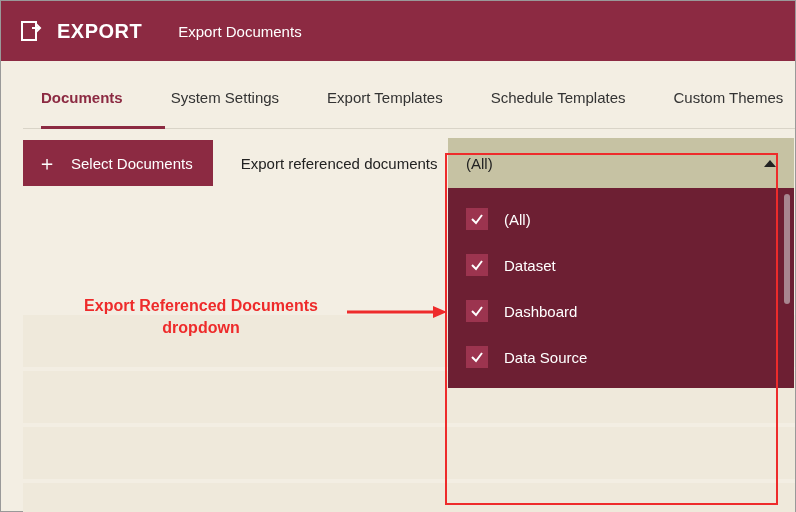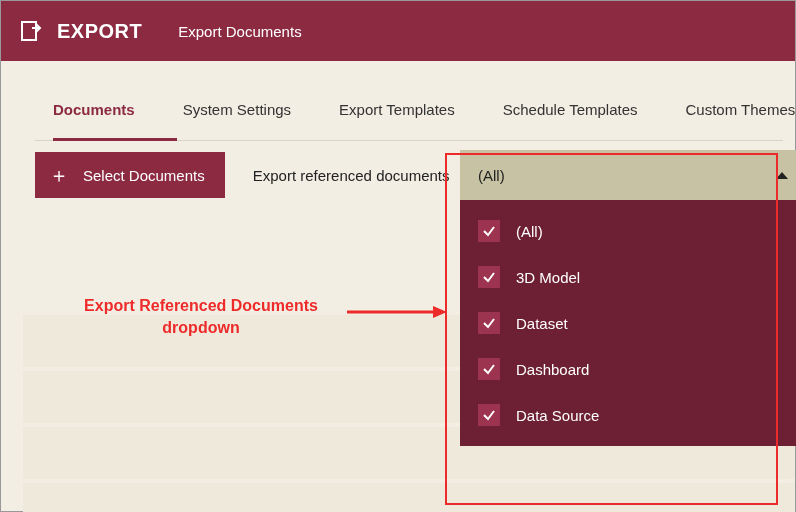--- a/index.html
+++ b/index.html
@@ -32,21 +32,21 @@
     font-weight: 700;
     letter-spacing: 0.5px;
   }
   .export-sub {
     font-size: 15px;
     margin-left: 22px;
     font-weight: 400;
   }
   .content {
     background: #f3eee3;
-    padding: 12px;
+    padding: 0;
   }
   .tabs {
     display: flex;
     gap: 48px;
     padding: 28px 40px 0 40px;
     font-size: 15px;
     color: #333;
     position: relative;
   }
   .tab {
@@ -245,28 +245,20 @@
         </div>
         <div class="dropdown-panel">
           <div class="dd-scrollbar"></div>
           <div class="dropdown-item">
             <span class="chk">
                 <svg width="14" height="14" viewBox="0 0 14 14">
                   <path d="M2 7 L6 11 L12 3" stroke="#fff" stroke-width="2" fill="none"></path>
                 </svg>
               </span>
             <span>(All)</span>
-          </div>
-          <div class="dropdown-item">
-            <span class="chk">
-                <svg width="14" height="14" viewBox="0 0 14 14">
-                  <path d="M2 7 L6 11 L12 3" stroke="#fff" stroke-width="2" fill="none"></path>
-                </svg>
-              </span>
-            <span>3D Model</span>
           </div>
           <div class="dropdown-item">
             <span class="chk">
                 <svg width="14" height="14" viewBox="0 0 14 14">
                   <path d="M2 7 L6 11 L12 3" stroke="#fff" stroke-width="2" fill="none"></path>
                 </svg>
               </span>
             <span>Dataset</span>
           </div>
           <div class="dropdown-item">

